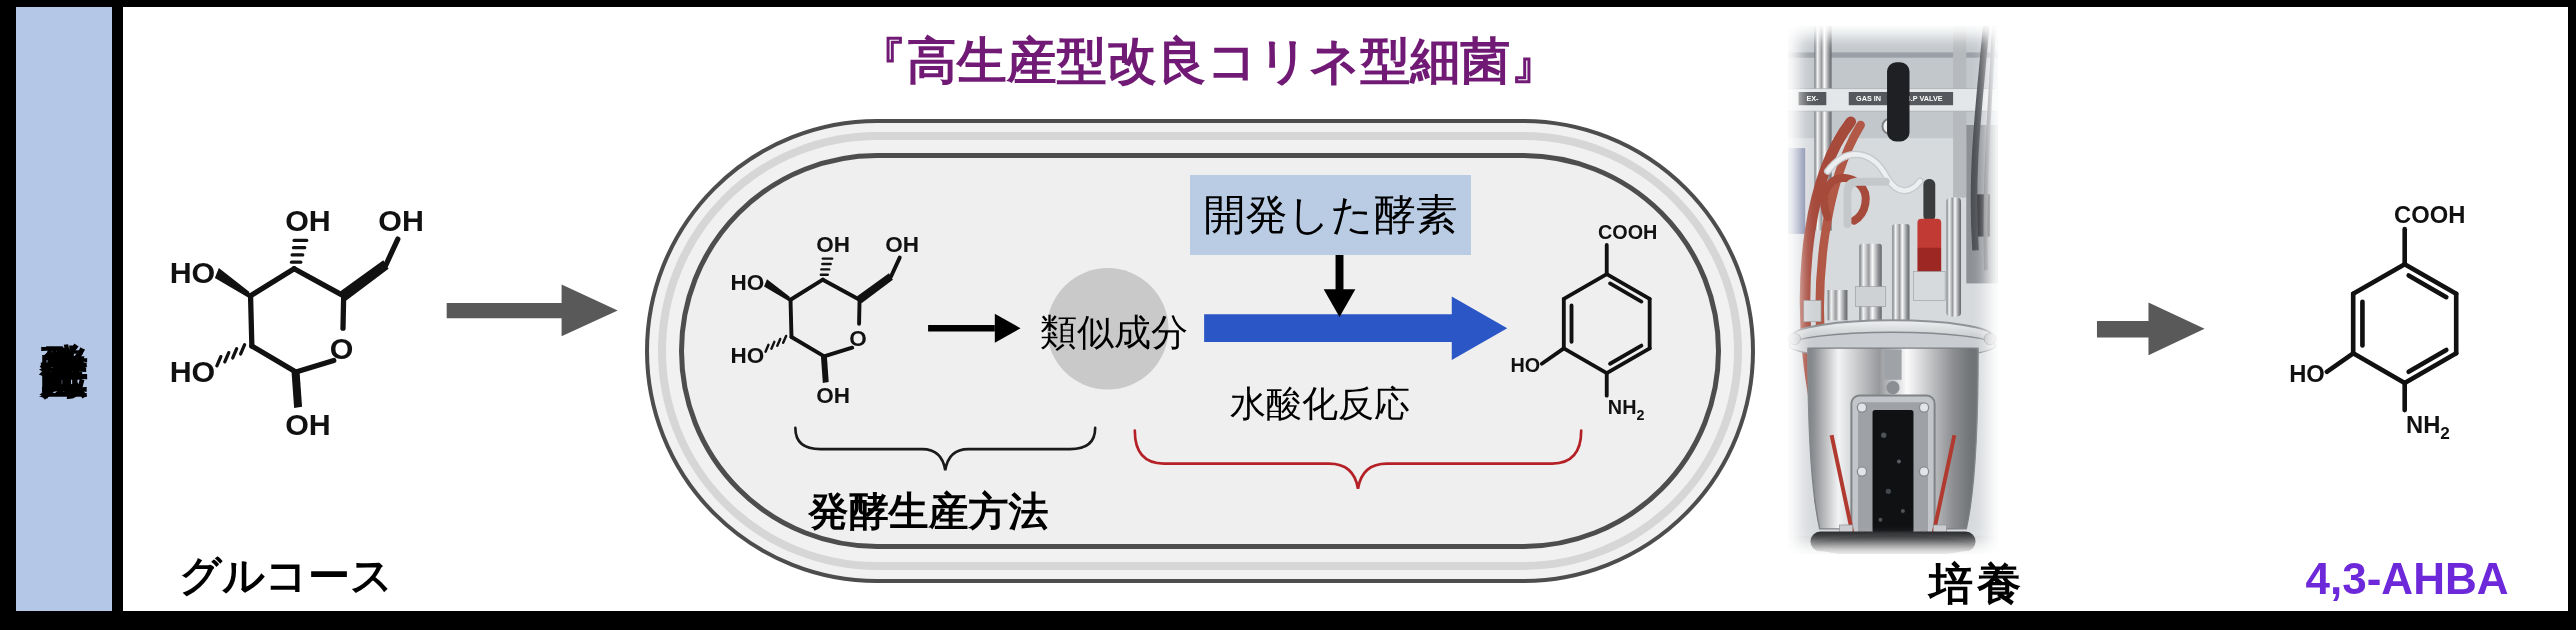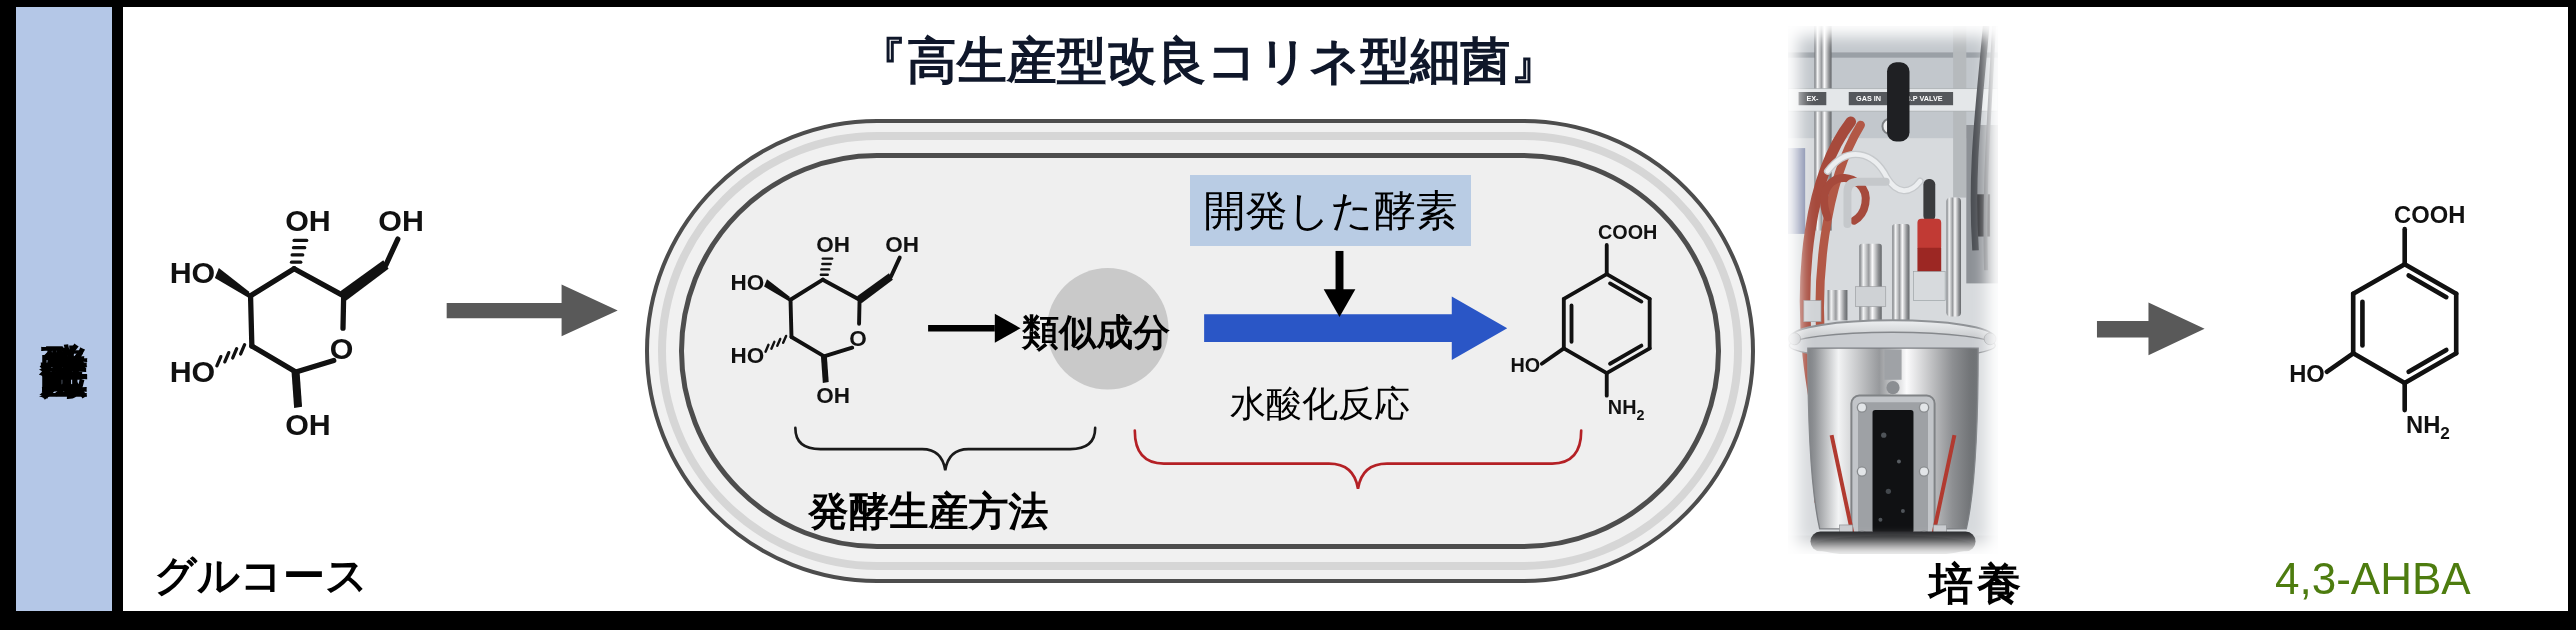--- a/index.html
+++ b/index.html
@@ -20,43 +20,43 @@
     display:flex; align-items:center; justify-content:center;
   }
   .sidebar-label {
     writing-mode:vertical-rl; text-orientation:upright;
     font-size:48px; font-weight:700; letter-spacing:1.3px; color:#000; line-height:1;
   }
   .sidebar-divider { left:112px; top:6.6px; width:10.6px; height:604px; background:#000; }
   
   .title {
     left:812px; top:28px; width:793px; text-align:center;
-    font-size:50px; font-weight:700; color:#0f172a; white-space:nowrap;
+    font-size:50px; font-weight:700; color:#701a75; white-space:nowrap;
   }
   
   .capsule-outer {
     left:645px; top:119px; width:1110px; height:464px;
     border:4.6px solid #4d4d4d; border-radius:232px; background:#f1f1f1;
   }
   .capsule-band { position:absolute; inset:9.2px; border:8px solid #d6d6d6; border-radius:223px; }
   .capsule-inner { position:absolute; inset:30px; border:5.3px solid #4d4d4d; border-radius:202px; background:#efefef; }
   
   .jp { white-space:nowrap; }
-  .similar { left:1022px; top:308px; width:166px; text-align:left; font-size:37px; font-weight:700; color:#000; }
+  .similar { left:1022px; top:308px; width:166px; text-align:right; font-size:37px; font-weight:400; color:#000; }
   .enzyme-box {
-    left:1190px; top:175px; width:281px; height:71px; background:#b9cce4;
+    left:1190px; top:175px; width:281px; height:80px; background:#b9cce4;
     display:flex; align-items:center; justify-content:center;
     font-size:42px; font-weight:500; color:#000;
   }
   .reaction  { left:1221px; top:380px; width:198px; text-align:center; font-size:36px; font-weight:500; color:#000; }
   .existing  { left:770px; top:484px; width:317px; text-align:center; font-size:40px; font-weight:600; color:#000; }
   .newpath   { left:1238px; top:485px; width:251px; text-align:center; font-size:42px; font-weight:700; color:#b42025; }
-  .glucose-caption { left:154px;  top:548px; width:264px; text-align:left; font-size:42px; font-weight:700; color:#000; }
+  .glucose-caption { left:154px;  top:548px; width:264px; text-align:center; font-size:42px; font-weight:700; color:#000; }
   .culture-caption { left:1929px; top:555px; width:145px; text-align:left; font-size:44px; font-weight:700; color:#000; letter-spacing:4px; }
-  .product-caption { left:2275px; top:554px; width:264px; text-align:left; font-size:44px; font-weight:400; color:#4d7c0f; }
+  .product-caption { left:2275px; top:554px; width:264px; text-align:center; font-size:44px; font-weight:700; color:#6d28d9; }
   
   svg.layer { position:absolute; left:0; top:0; width:2576px; height:630px; pointer-events:none; }
   
   .photo { left:1788px; top:26.4px; width:210px; height:528px; }
   .photo svg { position:absolute; left:0; top:0; width:100%; height:100%; }
   .photo-fade { position:absolute; inset:0; box-shadow: inset 0 0 16px 10.6px #ffffff; }
   .bond { stroke:#111; stroke-width:8; stroke-linecap:round; fill:none; }
   .bond-thin { stroke:#111; stroke-width:7; stroke-linecap:round; fill:none; }
   .hash { stroke:#111; stroke-width:5; stroke-linecap:round; }
   .atom { font-family:"Liberation Sans","DejaVu Sans",sans-serif; font-weight:700; fill:#111; }

